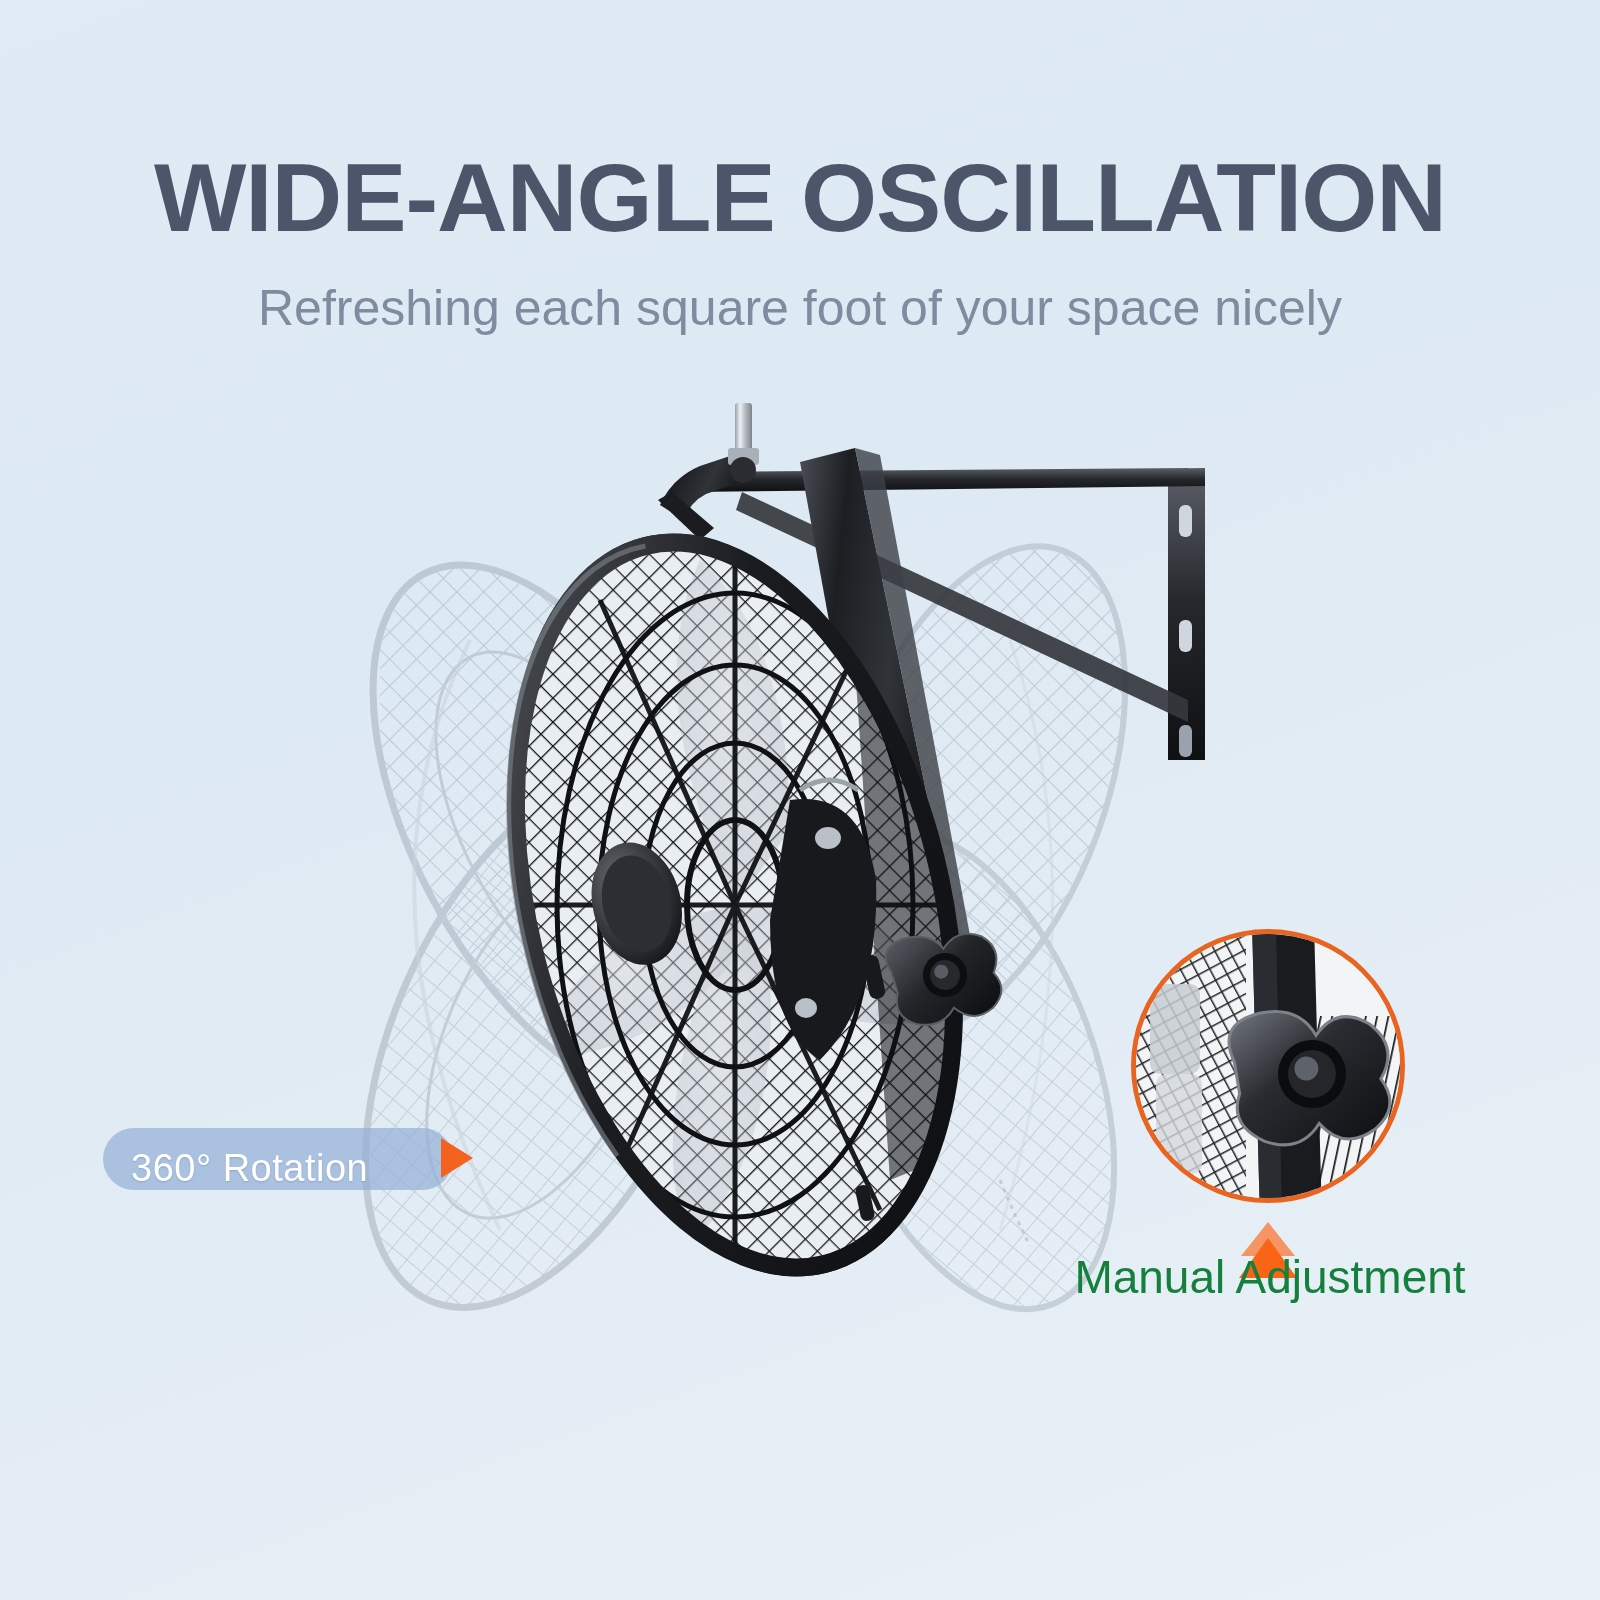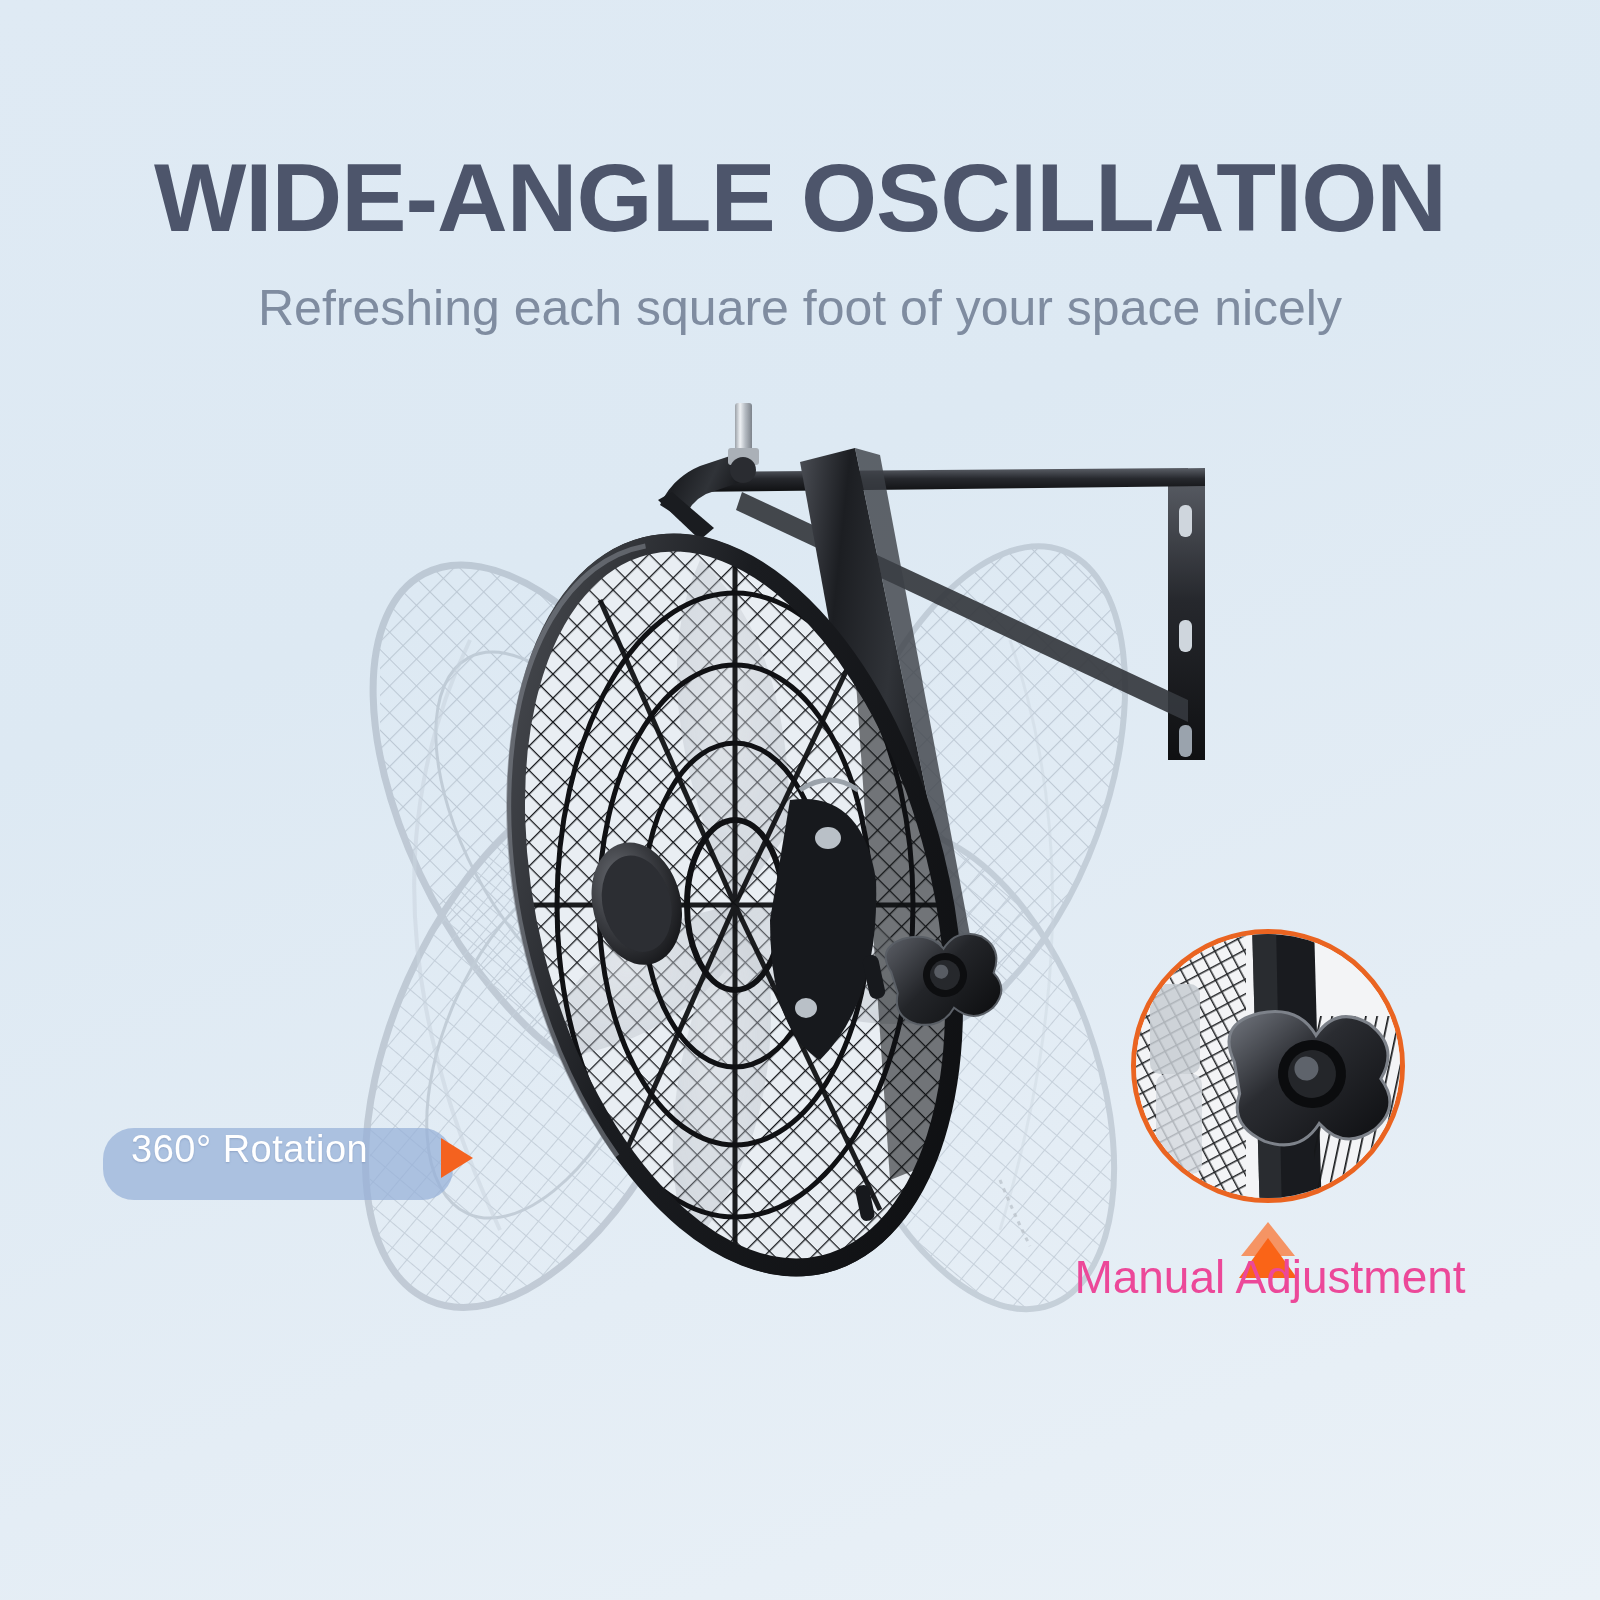--- a/index.html
+++ b/index.html
@@ -24,23 +24,23 @@
   }
 
   
   .art { position:absolute; left:0; top:0; width:1600px; height:1600px; }
 
   
   .badge360{ position:absolute; left:160px; top:995px; width:230px; height:135px; }
   .badge360 svg{ width:100%; height:100%; display:block; }
 
   .pill{
-    position:absolute; left:103px; top:1128px; width:350px; height:72px;
+    position:absolute; left:103px; top:1128px; width:350px; height:62px;
     border-radius:31px; background:rgba(150,176,216,.72);
-    display:flex; align-items:flex-start; padding-left:28px;
+    display:flex; align-items:flex-end; padding-left:28px;
   }
   .pill span{
     color:#ffffff; font-size:38px; font-weight:400; letter-spacing:.5px;
     white-space:nowrap; text-shadow:0 1px 2px rgba(90,110,150,.35);
   }
   .pill-arrow{
     position:absolute; left:441px; top:1138px;
     width:0;height:0;border-left:32px solid #f4621f;
     border-top:20px solid transparent;border-bottom:20px solid transparent;
   }
@@ -49,21 +49,21 @@
   .detail-circle{
     position:absolute; left:1131px; top:929px; width:274px; height:274px;
     border-radius:50%; border:5px solid #ea6421; overflow:hidden;
     background:#f4f5f6;
   }
   .detail-circle svg{ position:absolute; left:-10px; top:-10px; width:294px; height:294px; }
 
   .up-arrow{ position:absolute; left:1235px; top:1222px; width:66px; height:56px; }
   .caption{
     position:absolute; left:1010px; top:1250px; width:520px; text-align:center;
-    font-size:46px; color:#ec4899; white-space:nowrap;
+    font-size:46px; color:#15803d; white-space:nowrap;
   }
 </style>
 </head>
 <body>
 
 <div class="stage">
 
   <div class="art">
     <svg viewBox="0 0 1600 1600" width="1600" height="1600" aria-hidden="true">
       <defs>

